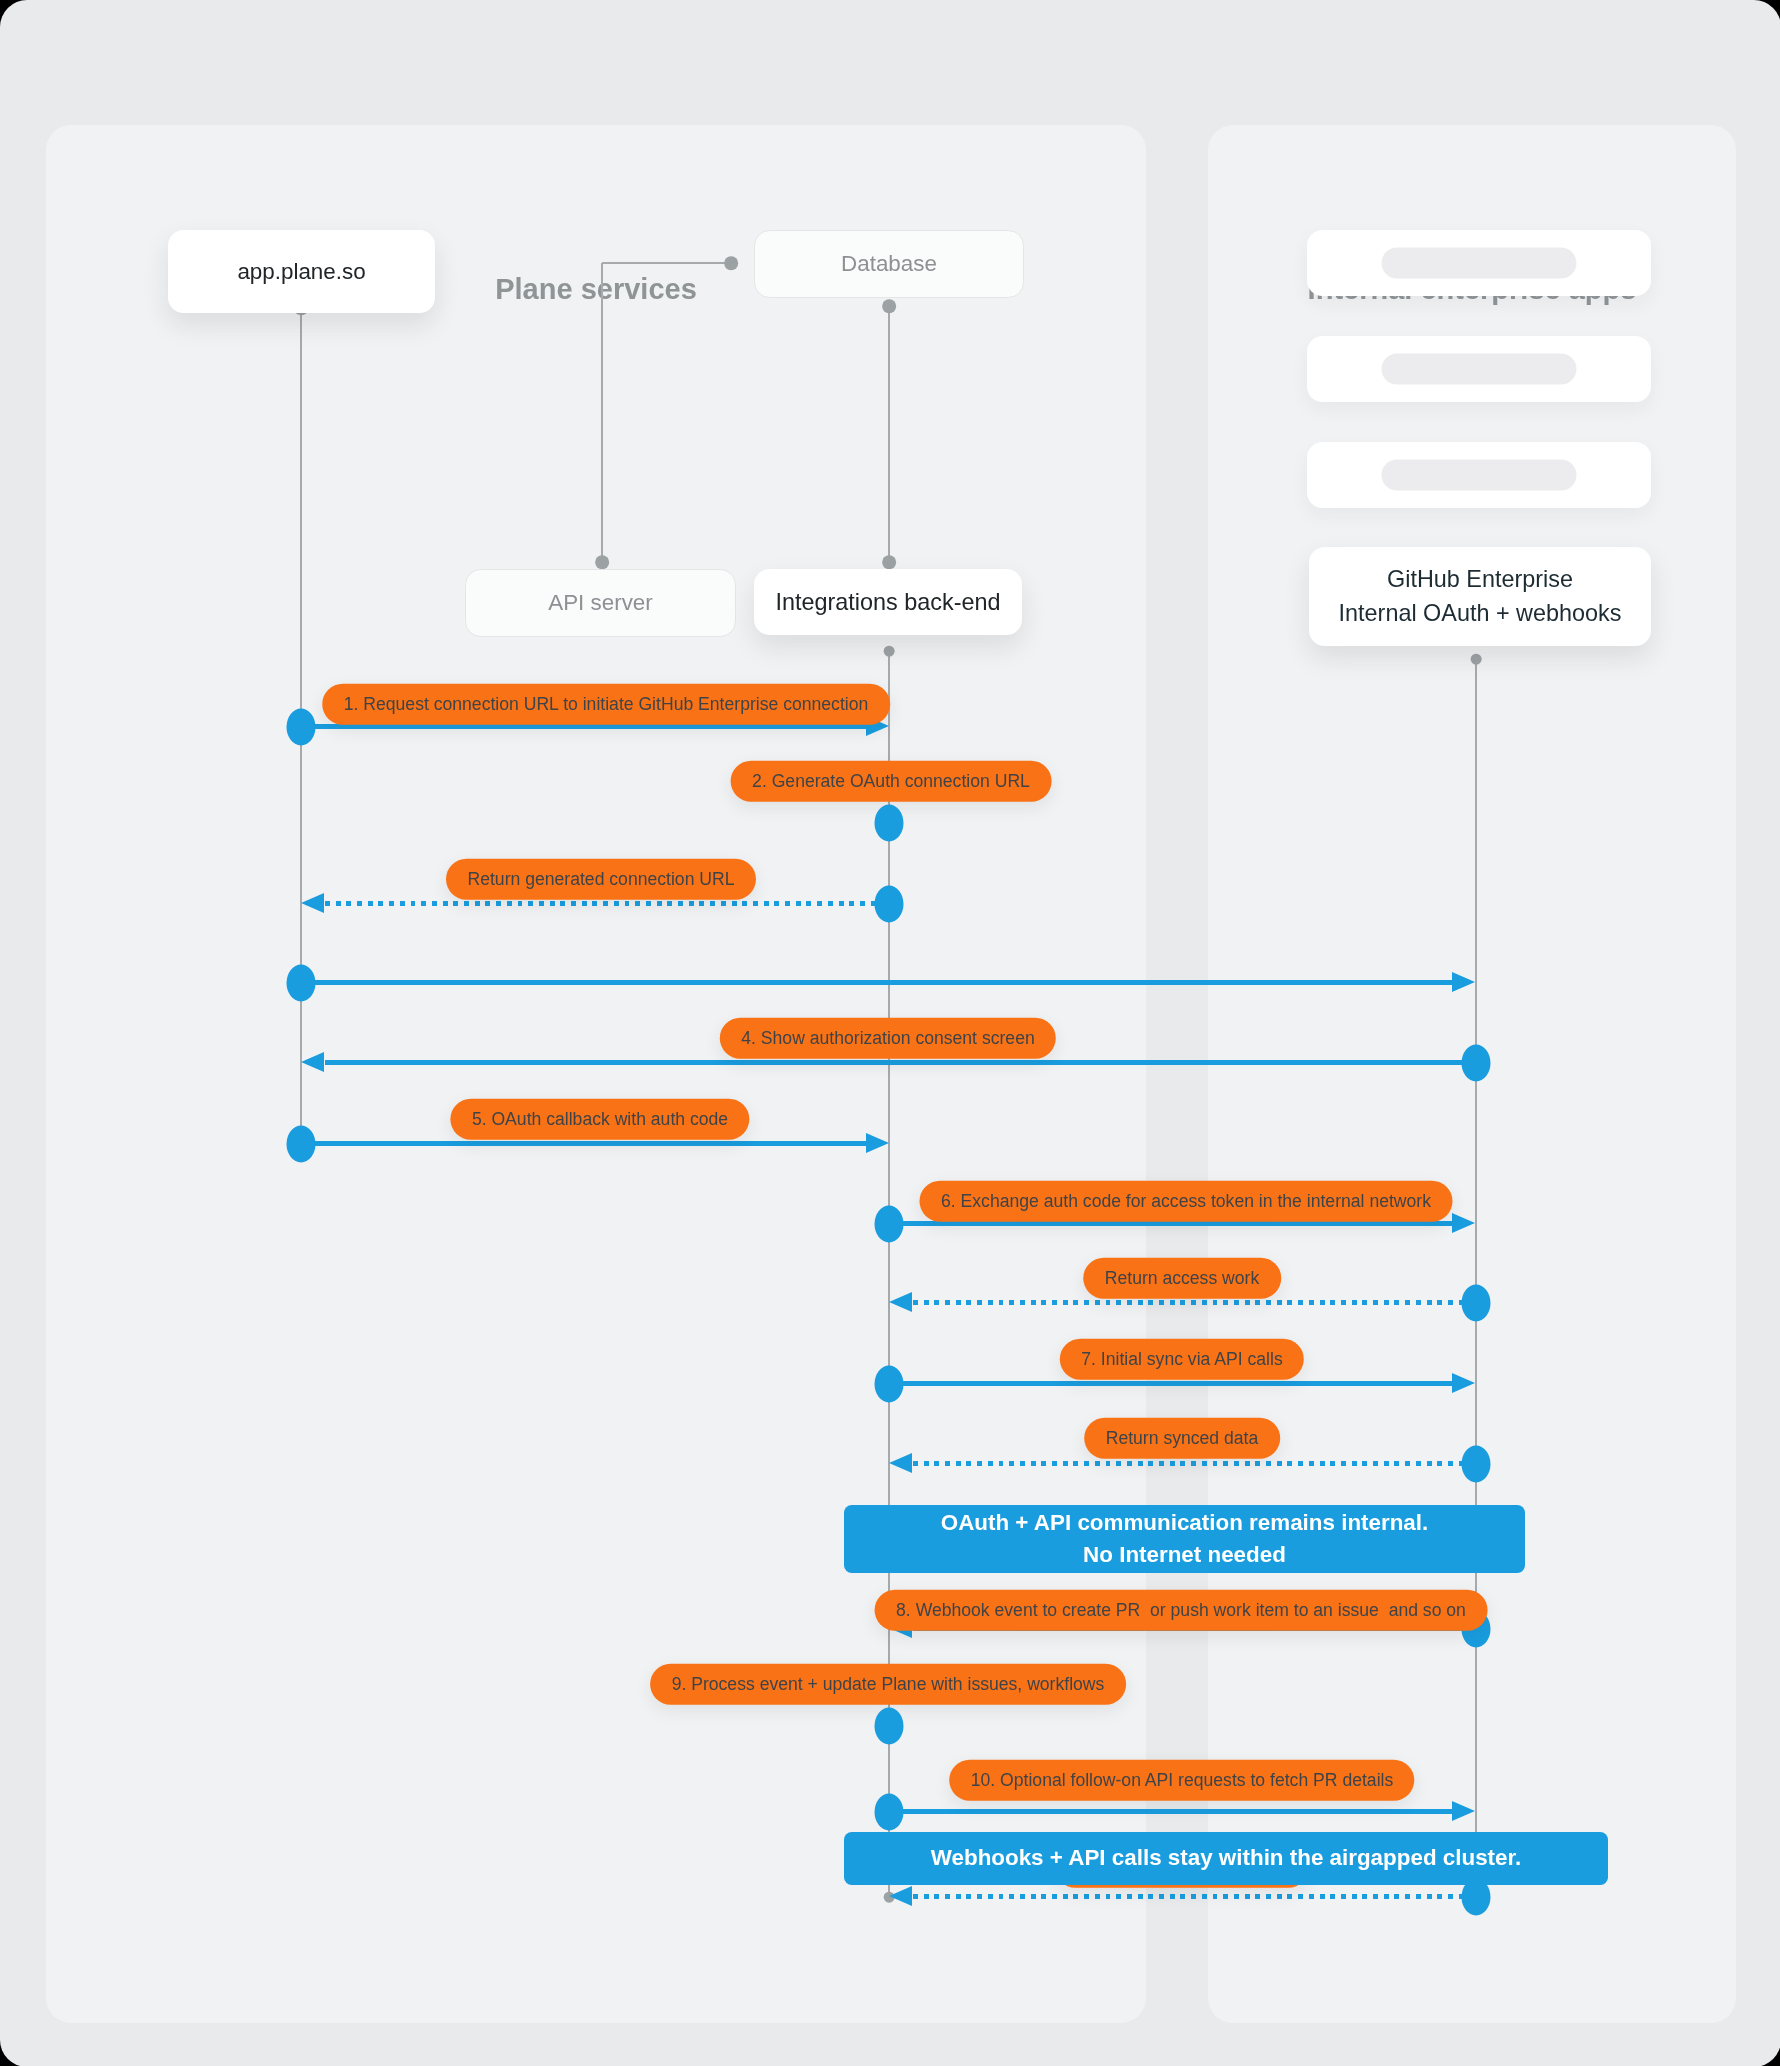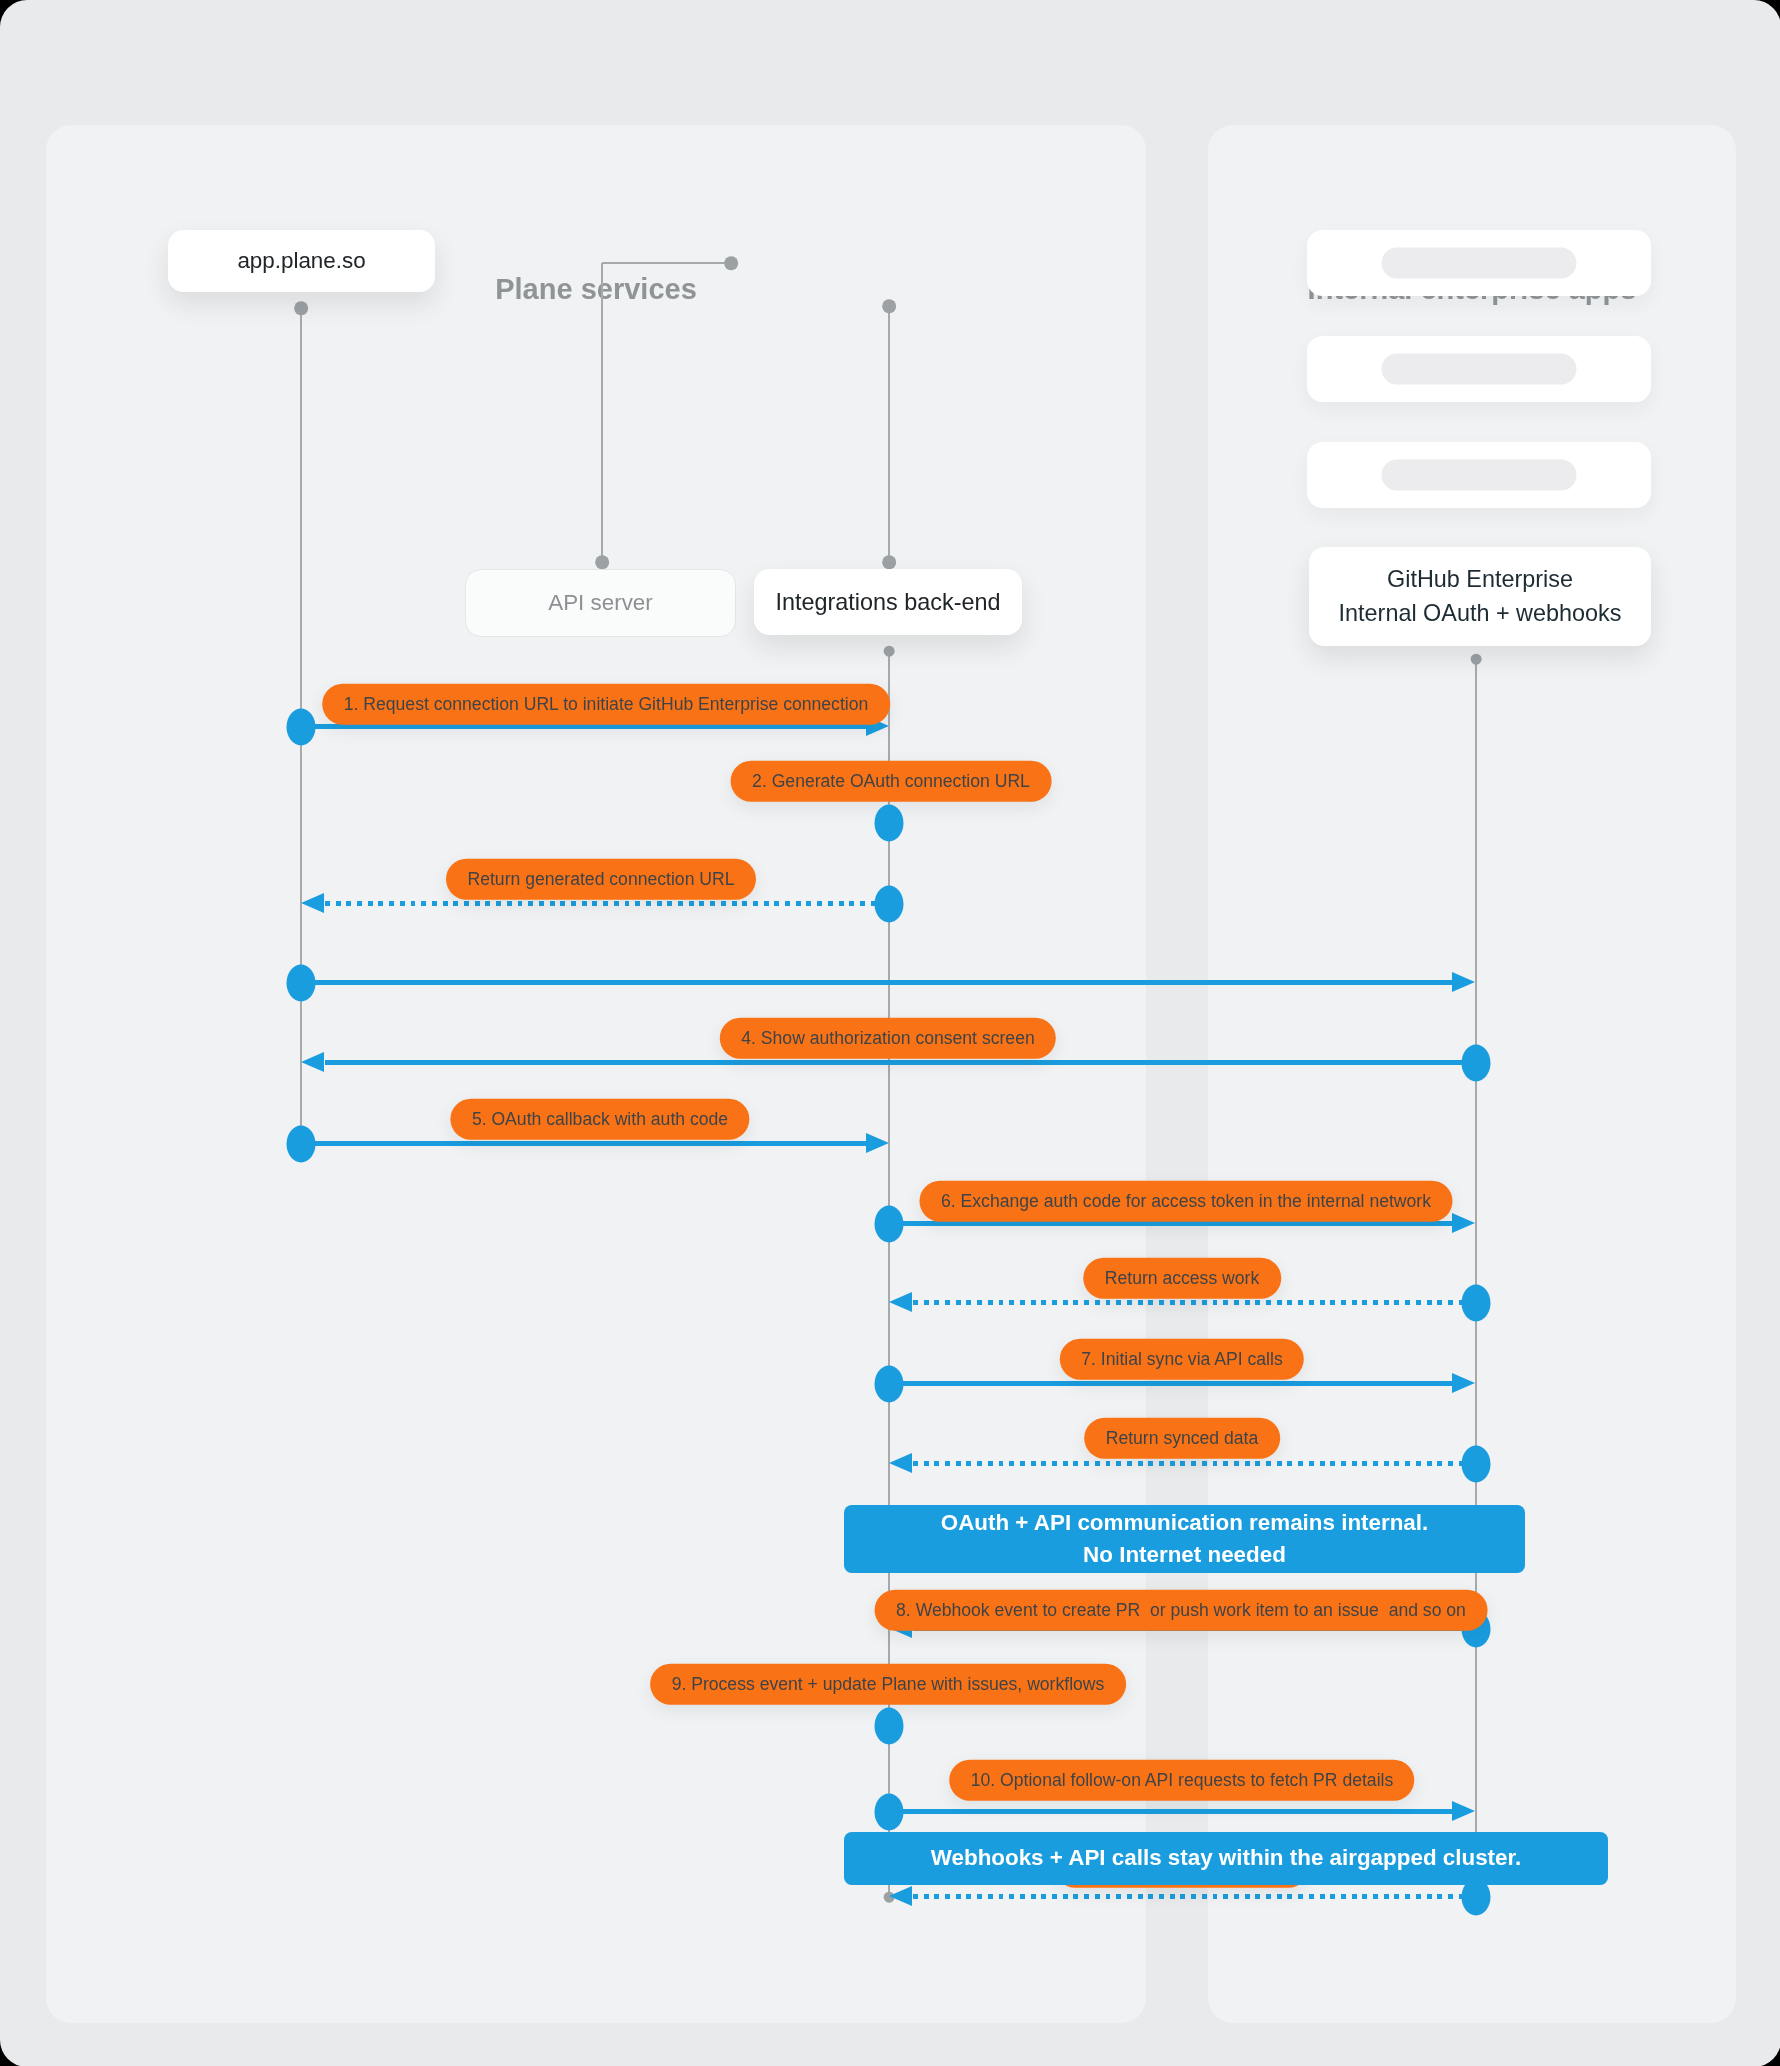--- a/index.html
+++ b/index.html
@@ -76,21 +76,22 @@
 
   <div class="gdot" style="left:301px;top:308px;"></div>
   <div class="gdot" style="left:731px;top:263px;"></div>
   <div class="gdot" style="left:889px;top:306px;"></div>
   <div class="gdot" style="left:602px;top:562px;"></div>
   <div class="gdot" style="left:889px;top:562px;"></div>
   <div class="gdot sm" style="left:889px;top:651px;"></div>
   <div class="gdot sm" style="left:1476px;top:659px;"></div>
   <div class="gdot sm" style="left:889px;top:1897px;"></div>
 
-  <div class="node" style="left:168px;top:230px;width:267px;height:62px;">app.plane.so</div>
+  <div class="node" style="left:168px;top:230px;width:267px;height:83px;">app.plane.so</div>
+  <div class="node ghost" style="left:754px;top:230px;width:268px;height:66px;">Database</div>
   <div class="node ghost" style="left:465px;top:569px;width:269px;height:66px;">API server</div>
   <div class="node" style="left:754px;top:569px;width:268px;height:66px;font-size:23.4px;">Integrations back-end</div>
 
   <div class="skel" style="left:1307px;top:230px;width:344px;height:66px;">
       <div class="bar"></div>
     </div>
   <div class="skel" style="left:1307px;top:336px;width:344px;height:66px;">
       <div class="bar"></div>
     </div>
   <div class="skel" style="left:1307px;top:442px;width:344px;height:66px;">

